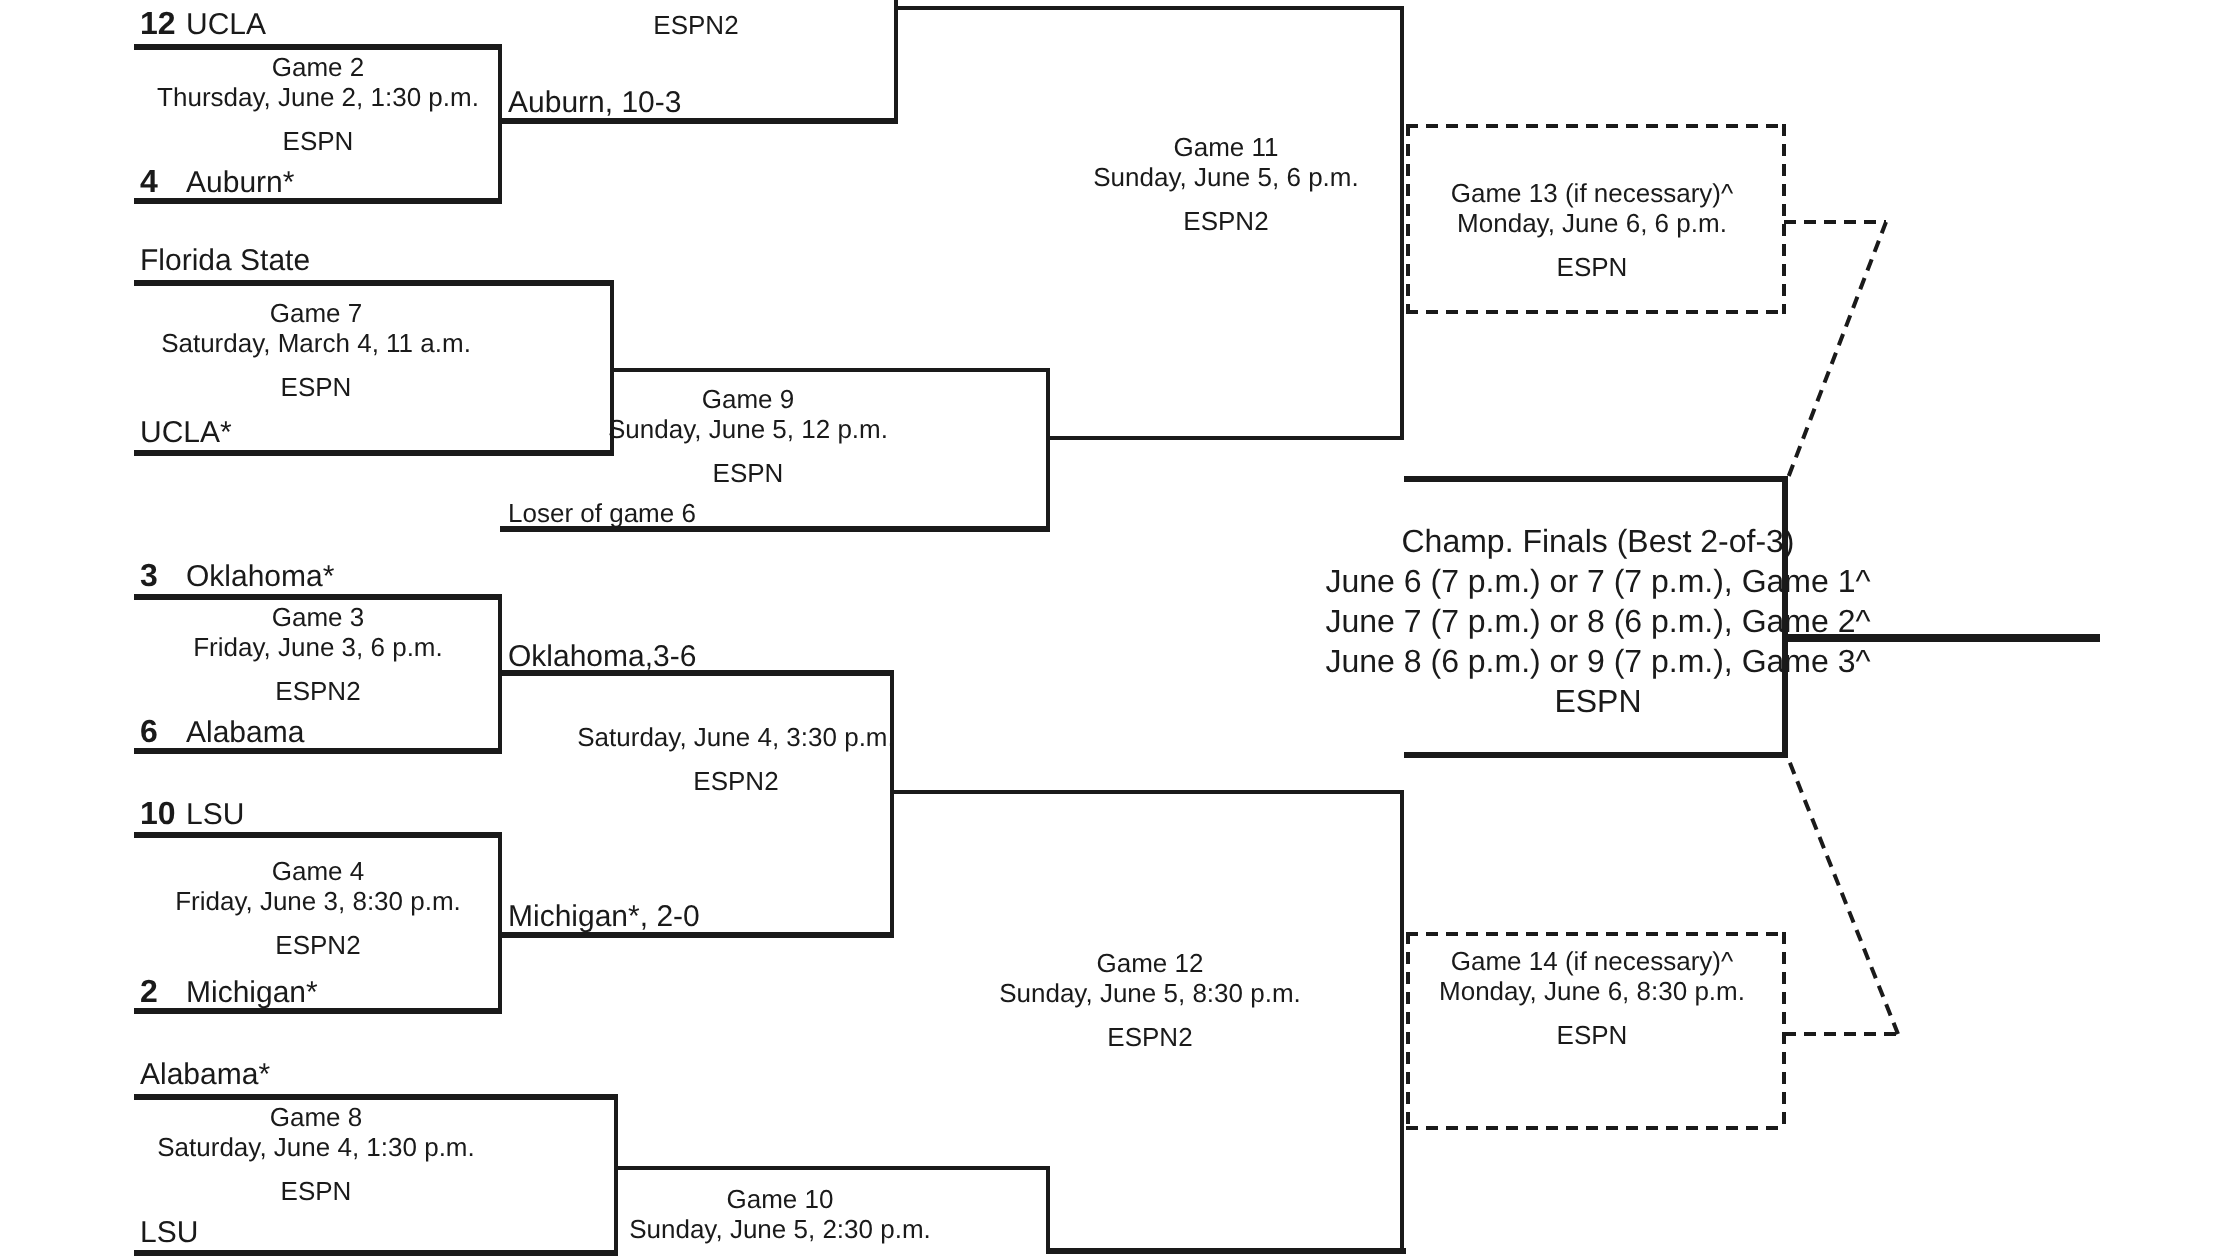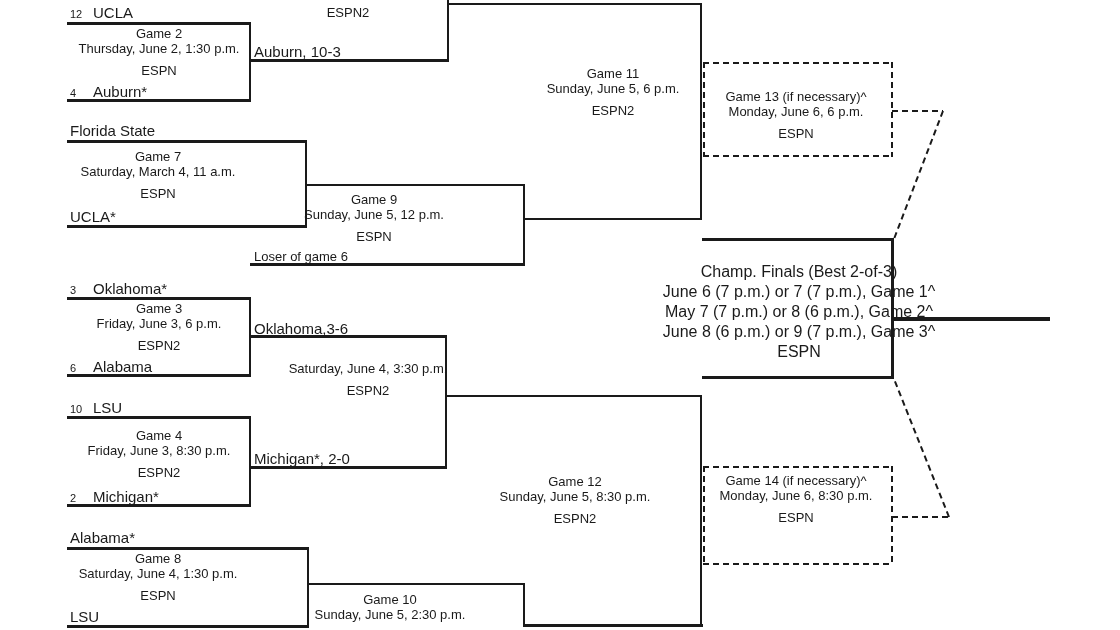--- a/index.html
+++ b/index.html
@@ -13,21 +13,21 @@
   .hl.heavy{height:4px;}
   .vl{position:absolute;background:#1a1a1a;width:2px;}
   .vl.heavy{width:3px;}
   
   .dh{position:absolute;height:2px;background:repeating-linear-gradient(90deg,#1a1a1a 0 6px,transparent 6px 10px);}
   .dv{position:absolute;width:2px;background:repeating-linear-gradient(180deg,#1a1a1a 0 6px,transparent 6px 10px);}
   
   .gametext{position:absolute;text-align:center;font-size:13px;line-height:15px;white-space:nowrap;}
   .gametext .net{margin-top:7px;}
   .team{position:absolute;left:70px;font-size:15px;white-space:nowrap;}
-  .team .seed{display:inline-block;width:23px;font-size:11px;}
+  .team .seed{display:inline-block;width:23px;font-size:16px;font-weight:bold;}
   .adv{position:absolute;left:254px;font-size:15px;white-space:nowrap;}
   .small-label{position:absolute;left:254px;font-size:13px;white-space:nowrap;}
   .champ{position:absolute;text-align:center;font-size:16px;line-height:20px;white-space:nowrap;}
   .topnet{position:absolute;font-size:13px;text-align:center;}
   svg.connectors{position:absolute;left:0;top:0;}
 </style>
 </head>
 <body>
 
 <div class="bracket">
@@ -158,18 +158,18 @@
   </div>
   <div class="gametext" style="left:666px;top:473px;width:260px">
     <div>Game 14 (if necessary)^</div>
     <div>Monday, June 6, 8:30 p.m.</div>
     <div class="net">ESPN</div>
   </div>
 
   <div class="champ" style="left:634px;top:262px;width:330px">
     <div>Champ. Finals (Best 2-of-3)</div>
     <div>June 6 (7 p.m.) or 7 (7 p.m.), Game 1^</div>
-    <div>May 7 (7 p.m.) or 8 (6 p.m.), Game 2^</div>
+    <div>June 7 (7 p.m.) or 8 (6 p.m.), Game 2^</div>
     <div>June 8 (6 p.m.) or 9 (7 p.m.), Game 3^</div>
     <div>ESPN</div>
   </div>
 
 </div>
 
 </body></html>

